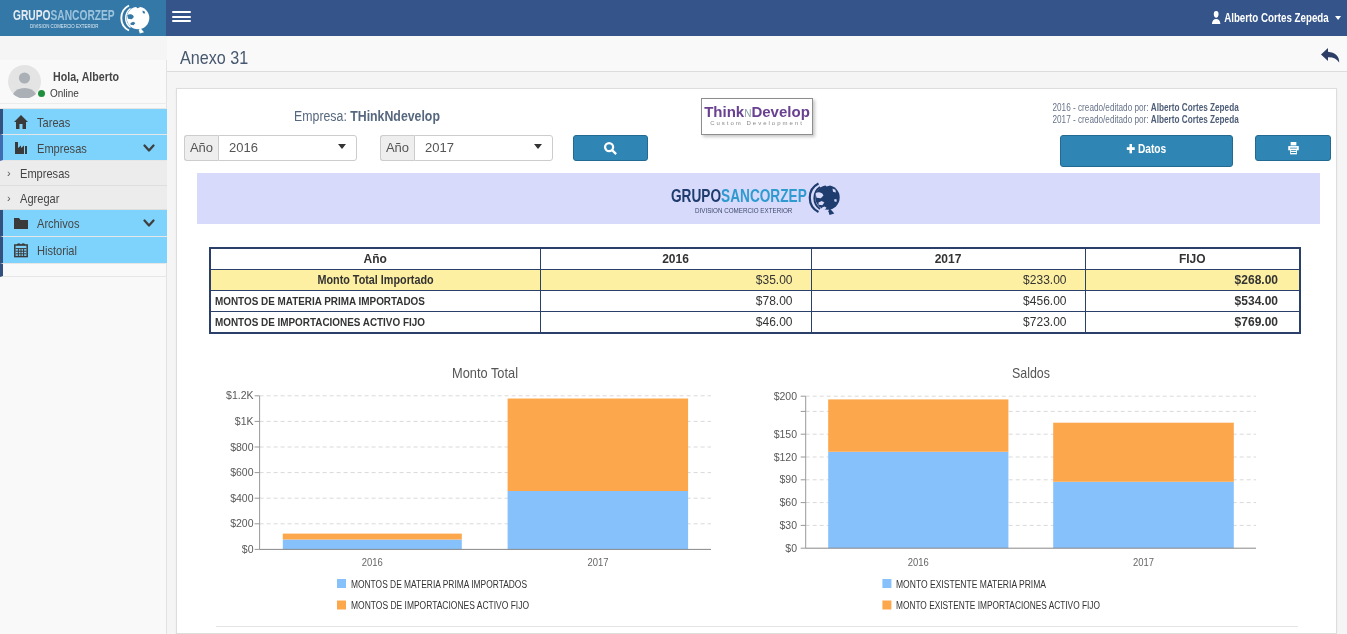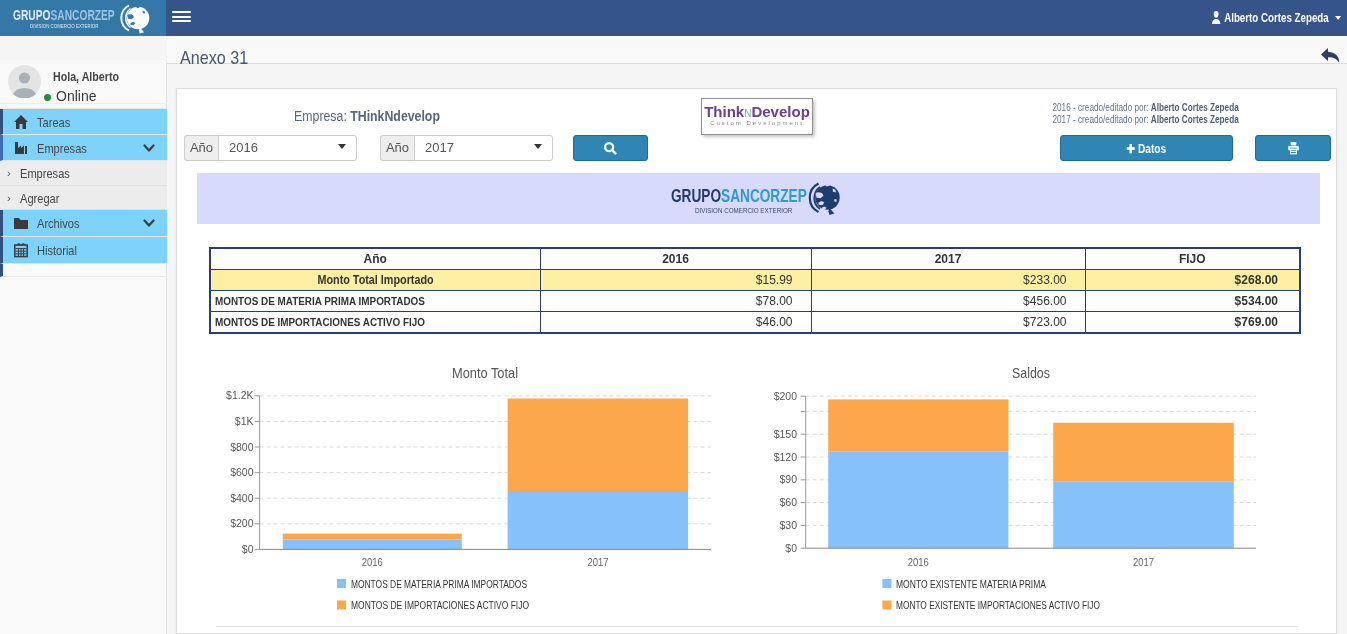--- a/index.html
+++ b/index.html
@@ -19,21 +19,21 @@
 .menu-item { position:relative; width:167px; border-bottom:1px solid #e6e6e6; border-left:3px solid #32517f; background:#7dd3fc; color:#464646; font-size:13px; }
 .menu-item .icon { position:absolute; left:10px; top:50%; transform:translateY(-50%); width:16px; height:16px; }
 .menu-item .label { position:absolute; left:34px; top:50%; transform:translateY(-50%) scaleX(.82); transform-origin:0 50%; font-size:13.5px; }
 .menu-item .caret { position:absolute; right:11px; top:50%; transform:translateY(-50%); }
 .menu-sub { position:relative; width:167px; border-bottom:1px solid #dedede; background:#ececec; color:#444; font-size:13px; }
 .menu-sub .label { position:absolute; left:20px; top:50%; transform:translateY(-50%) scaleX(.82); transform-origin:0 50%; font-size:13.5px; }
 .menu-sub .chev { position:absolute; left:7px; top:50%; transform:translateY(-50%); font-size:11px; color:#555; }
 
 
 #content { position:absolute; left:167px; top:36px; width:1180px; height:598px; background:#f5f5f6; }
-#pagehead { position:absolute; left:0; top:0; width:1180px; height:28px; background:#f9f9f9; border-bottom:1px solid #dcdcdc; }
+#pagehead { position:absolute; left:0; top:0; width:1180px; height:36px; background:#f9f9f9; border-bottom:1px solid #dcdcdc; }
 #pagehead h1 { position:absolute; left:13px; top:10.5px; font-size:19px; font-weight:normal; color:#46586f; transform:scaleX(.85); transform-origin:0 0; white-space:nowrap; }
 
 
 #panel { position:absolute; left:9px; top:52px; width:1161px; height:546px; background:#fff; border:1px solid #ddd; box-shadow:0 1px 2px rgba(0,0,0,.06); }
 
 .empresa { position:absolute; left:0; top:19px; width:380px; text-align:center; font-size:14px; color:#56687f; transform:scaleX(.88); }
 .tnd-box { position:absolute; left:524px; top:9px; width:112px; height:37px; background:#fff; border:1px solid #8e8e8e; box-shadow:2px 2px 3px rgba(0,0,0,.22); text-align:center; }
 .creado { position:absolute; right:97px; top:12px; text-align:right; font-size:10.5px; color:#68748a; line-height:12px; transform:scaleX(.78); transform-origin:100% 0; white-space:nowrap; }
 .creado b { color:#4e5d77; }
 
@@ -97,21 +97,21 @@
 </div>
 
 <div id="sidebar">
   <div class="profile">
     <svg style="position:absolute;left:8px;top:5px" width="33" height="33" viewBox="0 0 33 33">
       <circle cx="16.5" cy="16.5" r="16.5" fill="#e4e4e4"></circle>
       <circle cx="16.5" cy="13" r="5.6" fill="#aab0b5"></circle>
       <path d="M5 29 a12.5 10 0 0 1 23 0 a16.5 16.5 0 0 1 -23 0z" fill="#aab0b5"></path>
     </svg>
     <div style="position:absolute;left:53px;top:9px;font-size:13px;font-weight:bold;color:#454545;transform:scaleX(.82);transform-origin:0 0;white-space:nowrap;">Hola, Alberto</div>
-    <div style="position:absolute;left:44px;top:28px;font-size:14px;color:#3a3a3a;"><span style="display:inline-block;width:7px;height:7px;border-radius:50%;background:#1f8e3d;margin-right:5px;"></span>Online</div>
+    <div style="position:absolute;left:38px;top:28px;font-size:10px;color:#3a3a3a;"><span style="display:inline-block;width:7px;height:7px;border-radius:50%;background:#1f8e3d;margin-right:5px;"></span>Online</div>
   </div>
   <div style="position:absolute;top:48px;left:0;width:167px;border-top:1px solid #e6e6e6;">
     <div class="menu-item" style="height:26px;">
       <svg class="icon" viewBox="0 0 16 16">
           <path fill="#3a3a3a" d="M8 1 15 8h-2v7h-3.5v-5h-3v5H3V8H1z"></path>
         </svg>
       <span class="label">Tareas</span>
     </div>
     <div class="menu-item" style="height:26px;border-left-color:#3e6cb0;">
       <svg class="icon" viewBox="0 0 16 16">
@@ -172,21 +172,21 @@
     </div>
     <div class="igroup" style="left:203px;">
       <div class="addon">Año</div>
       <div class="sel">2017<span class="car"></span></div>
     </div>
     <div class="btn" style="left:396px;top:46px;width:75px;height:26px;">
       <svg style="margin-top:5px" width="15" height="15" viewBox="0 0 16 16">
           <path fill="none" stroke="#fff" stroke-width="2.4" d="M6.5 2.2a4.3 4.3 0 1 1 0 8.6 4.3 4.3 0 0 1 0-8.6zM10 10l4 4"></path>
         </svg>
     </div>
-    <div class="btn" style="left:883px;top:46px;width:173px;height:26px;"><span style="display:inline-block;font-size:12px;font-weight:bold;line-height:26px;transform:scaleX(.85);">✚ Datos</span></div>
+    <div class="btn" style="left:883px;top:46px;width:173px;height:32px;"><span style="display:inline-block;font-size:12px;font-weight:bold;line-height:26px;transform:scaleX(.85);">✚ Datos</span></div>
     <div class="btn" style="left:1078px;top:46px;width:76px;height:26px;">
       <svg style="margin-top:6px" width="13" height="13" viewBox="0 0 16 16">
           <path fill="#fff" d="M4.5 0h7v4.2h-7z"></path>
           <path fill="#fff" d="M1.5 5h13v5.2h-13z"></path>
           <path fill="#fff" d="M3.8 8.6h8.4v6.6H3.8z"></path>
           <path fill="#2f86b5" d="M4.8 10h6.4v1.2H4.8zm0 2.2h6.4v1.2H4.8z"></path>
           <path fill="#2f86b5" d="M3.8 7h8.4v1H3.8z"></path>
         </svg>
     </div>
 
@@ -216,21 +216,21 @@
     <table id="dtable">
       <tbody>
           <tr>
             <th style="width:330px;">Año</th>
             <th style="width:271px;">2016</th>
             <th style="width:274px;">2017</th>
             <th>FIJO</th>
           </tr>
       <tr class="yellow">
             <td style="text-align:center;font-weight:bold;"><span style="display:inline-block;transform:scaleX(.9);white-space:nowrap;">Monto Total Importado</span></td>
-            <td class="money">$15.99</td>
+            <td class="money">$35.00</td>
             <td class="money">$233.00</td>
             <td class="tot">$268.00</td>
           </tr>
       <tr>
             <td class="rname"><span style="display:inline-block;transform:scaleX(.9);transform-origin:0 50%;white-space:nowrap;">MONTOS DE MATERIA PRIMA IMPORTADOS</span></td>
             <td class="money">$78.00</td>
             <td class="money">$456.00</td>
             <td class="tot">$534.00</td>
           </tr>
       <tr>

